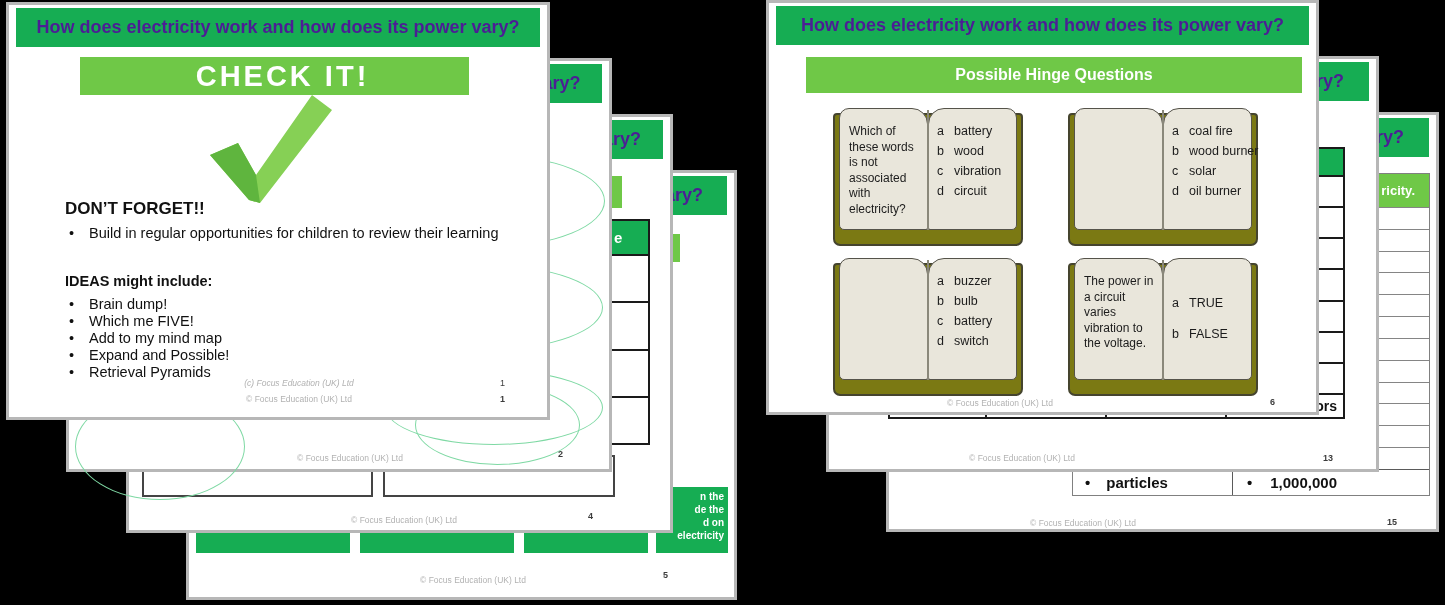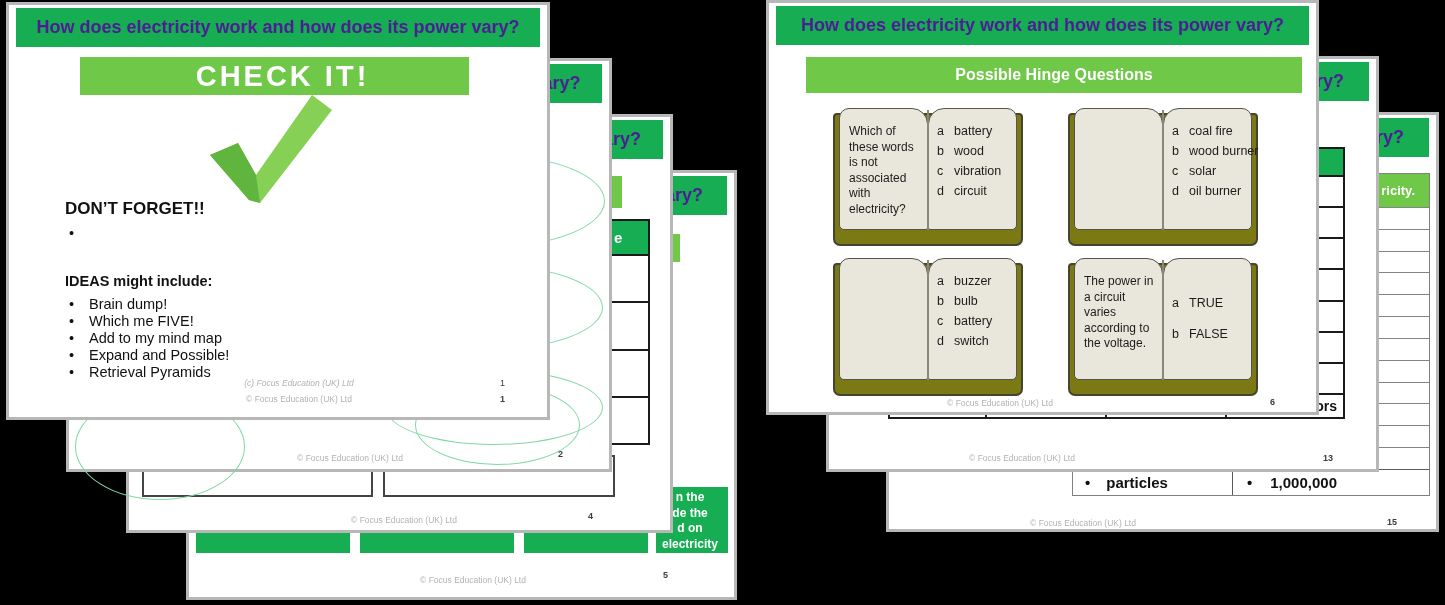--- a/index.html
+++ b/index.html
@@ -68,21 +68,21 @@
 <div class="canvas">
 
   <div class="slide" style="left:186px;top:170px;width:551px;height:430px;">
     <div class="hdr">
         <span>How does electricity work and how does its power vary?</span>
       </div>
     <div class="banner" style="left:59px;top:61px;width:432px;height:28px;"></div>
     <div class="greenbox" style="left:7px;top:314px;width:154px;height:66px;"></div>
     <div class="greenbox" style="left:171px;top:314px;width:154px;height:66px;"></div>
     <div class="greenbox" style="left:335px;top:314px;width:124px;height:66px;"></div>
-    <div class="greenbox" style="left:467px;top:314px;width:72px;height:66px;color:#fff;font-weight:bold;font-size:12px;line-height:1.3;text-align:center;padding:3px 4px 15px 0;">
+    <div class="greenbox" style="left:467px;top:314px;width:72px;height:66px;color:#fff;font-weight:bold;font-size:10px;line-height:1.3;text-align:right;padding:3px 4px 15px 0;">
       <div>n the</div>
       <div>de the</div>
       <div>d on</div>
       <div>electricity</div>
     </div>
     <div class="footer-copy" style="left:144px;top:402px;">© Focus Education (UK) Ltd</div>
     <div class="pagenum" style="left:474px;top:397px;font-weight:bold;">5</div>
   </div>
 
   <div class="slide" style="left:126px;top:114px;width:547px;height:419px;">
@@ -125,20 +125,21 @@
     <div class="banner" style="left:71px;top:52px;width:389px;height:38px;font-size:29px;letter-spacing:3px;padding-left:16px;">CHECK IT!</div>
     <div class="checkwrap">
       <svg width="140" height="112" viewBox="0 0 140 112">
         <path d="M16 64 L44 52 L62 84 L118 4 L138 19 L66 112 L55 109 Z" fill="#86d055"></path>
         <path d="M16 64 L44 52 L62 84 L66 112 L55 109 Z" fill="#5fb53e"></path>
       </svg>
     </div>
     <div class="heading" style="left:56px;top:194px;font-size:17px;">DON’T FORGET!!</div>
     <div class="bul-row" style="left:56px;top:219px;width:470px;">
       <span class="bul-dot">•</span>
+      <span>Build in regular opportunities for children to review their learning</span>
     </div>
     <div class="heading" style="left:56px;top:268px;font-size:14.5px;">IDEAS might include:</div>
     <div class="bul-row" style="left:56px;top:290px;width:420px;">
       <span class="bul-dot">•</span>
       <span>Brain dump!</span>
     </div>
     <div class="bul-row" style="left:56px;top:307px;width:420px;">
       <span class="bul-dot">•</span>
       <span>Which me FIVE!</span>
     </div>
@@ -304,21 +305,21 @@
             <span>switch</span>
           </div>
       </div>
     </div>
 
     <div class="book" style="left:299px;top:255px;">
       <div class="cover"></div>
       <div class="pageL"></div>
       <div class="pageR"></div>
       <div class="spine"></div>
-      <div class="q">The power in a circuit varies according to the voltage.</div>
+      <div class="q">The power in a circuit varies vibration to the voltage.</div>
       <div class="opts opts-tf">
         <div class="opt">
             <span class="ltr">a</span>
             <span>TRUE</span>
           </div>
         <div class="opt">
             <span class="ltr">b</span>
             <span>FALSE</span>
           </div>
       </div>

